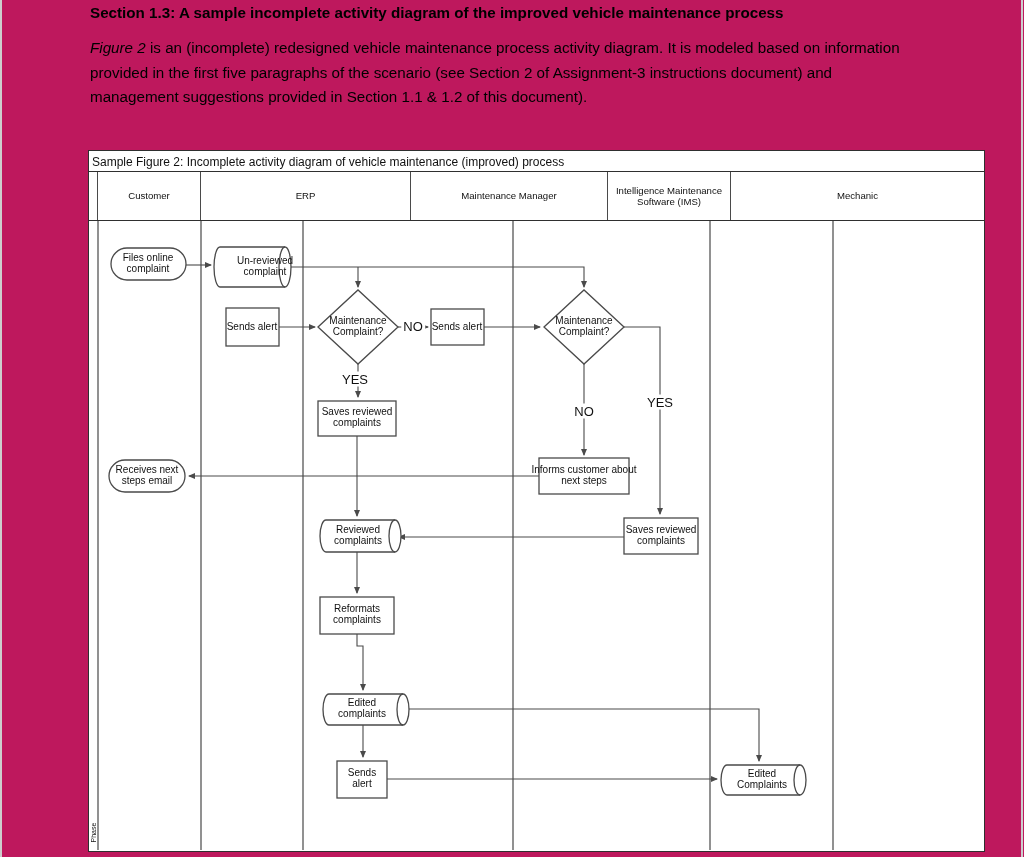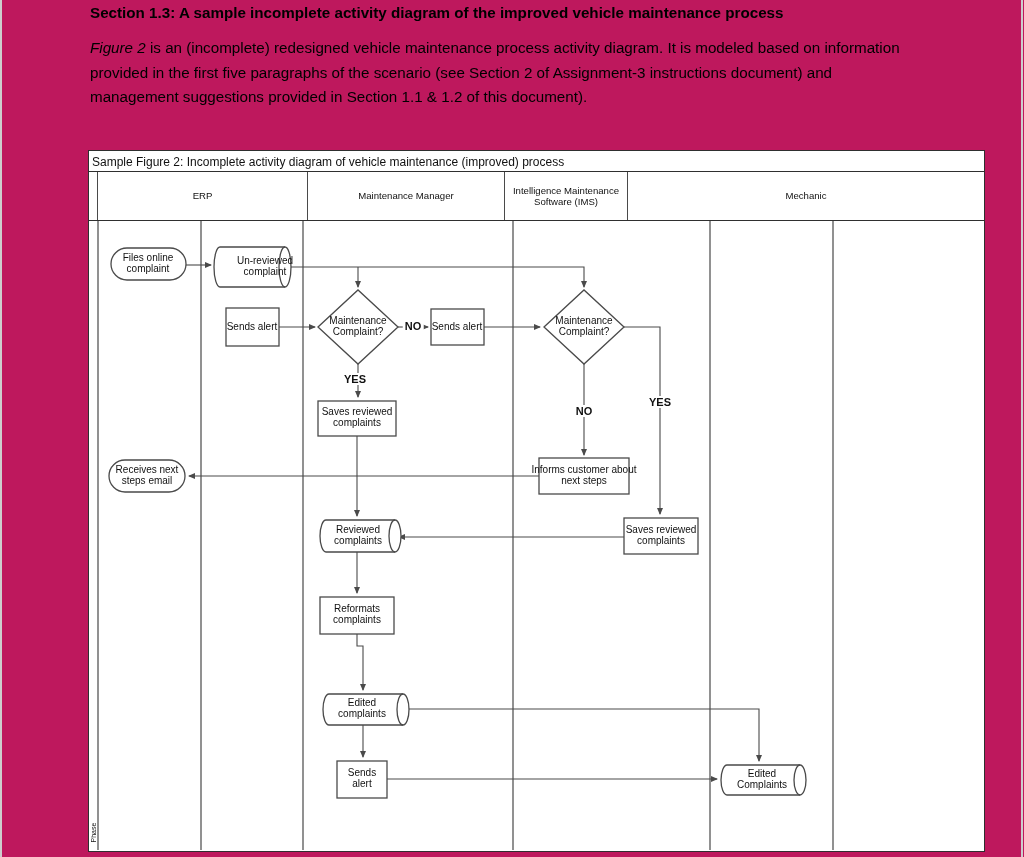--- a/index.html
+++ b/index.html
@@ -31,40 +31,43 @@
   .hcell.c5{width:123px;}
   .hcell.c6{flex:1 1 auto;border-right:none;}
   .hcell .w80{max-width:84px;}
   .hcell .w115{max-width:116px;}
 
   .dbody{position:relative;height:629px;}
   .dbody svg{position:absolute;left:0;top:0;}
   .nlabel{position:absolute;transform:translate(-50%,-50%);text-align:center;
           font-size:10px;line-height:10.6px;color:#111;white-space:normal;}
   .elabel{position:absolute;transform:translate(-50%,-50%);text-align:right;
-          font-size:11px;font-weight:700;color:#111;background:#fff;padding:0 2px;}
+          font-size:13px;font-weight:400;color:#111;background:#fff;padding:0 2px;}
   .phase{position:absolute;left:-7px;bottom:13px;width:24px;height:9px;
          transform:rotate(-90deg);font-size:7px;color:#111;text-align:center;}
 </style>
 </head>
 <body>
 
 <div class="screen">
   <div class="page-edge left"></div>
   <div class="page-edge right"></div>
 
   <div class="sec-title">Section 1.3: A sample incomplete activity diagram of the improved vehicle maintenance process</div>
 
   <div class="intro"><span class="figref">Figure 2</span><span> is an (incomplete) redesigned vehicle maintenance process activity diagram.  It is modeled based on information provided in the first five paragraphs of the scenario (see Section 2 of Assignment-3 instructions document) and management suggestions provided in Section 1.1 &amp; 1.2 of this document).</span></div>
 
   <div class="fig">
     <div class="cap">Sample Figure 2: Incomplete activity diagram of vehicle maintenance (improved) process</div>
 
     <div class="hdr">
       <div class="hcell phase-top"></div>
+      <div class="hcell c1">
+          <span>Customer</span>
+        </div>
       <div class="hcell c3">
           <span>ERP</span>
         </div>
       <div class="hcell c4">
           <span>Maintenance Manager</span>
         </div>
       <div class="hcell c5">
           <span class="w115">Intelligence Maintenance Software (IMS)</span>
         </div>
       <div class="hcell c6">

